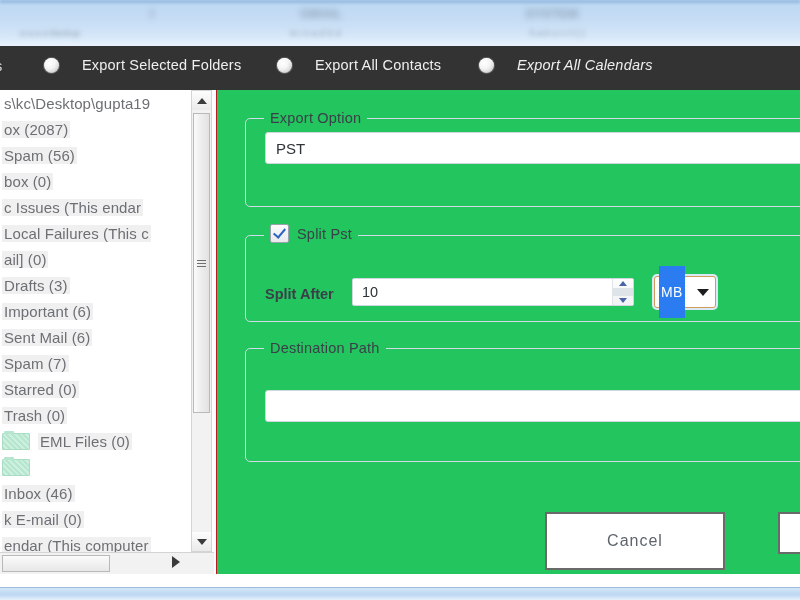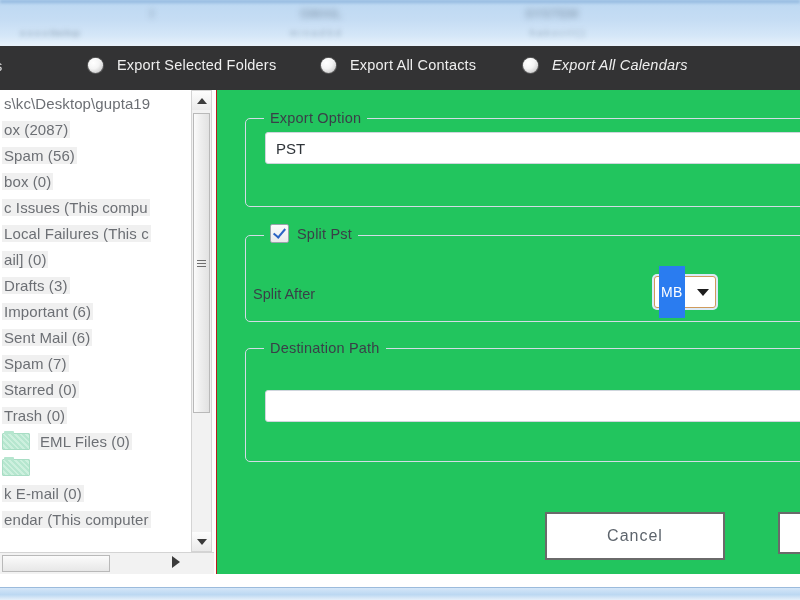--- a/index.html
+++ b/index.html
@@ -63,23 +63,22 @@
   }
   .toolbar-inner {
     position: relative;
     width: 100%; height: 100%;
   }
   .radio-opt {
     position: absolute;
     top: 11px;
     display: flex;
     align-items: center;
-    gap: 14px;
+    gap: 23px;
     white-space: nowrap;
-    margin-left: 44px;
   }
   .radio-dot {
     width: 15px; height: 15px;
     border-radius: 50%;
     background: radial-gradient(circle at 36% 32%, #ffffff 0%, #f4f4f4 42%, #cfcfcf 78%, #9a9a9a 100%);
     box-shadow: 0 0 0 1px #5b5b5b, inset 0 1px 1px rgba(255,255,255,.9);
     flex: 0 0 auto;
   }
   .radio-label {
     color: #efefef;
@@ -278,21 +277,21 @@
     border: solid #2b63c4;
     border-width: 0 2.4px 2.4px 0;
     transform: rotate(40deg);
   }
 
   .field-label {
     position: absolute;
     font-size: 14.5px;
     color: #3a3f48;
   }
-  #lbl-split-after { left: 36px; top: 196px; }
+  #lbl-split-after { left: 48px; top: 196px; font-weight: bold; }
 
   .spinbox {
     position: absolute;
     left: 135px; top: 188px;
     width: 282px; height: 28px;
     background: #ffffff;
     border: 1px solid #cfd6dd;
     border-radius: 2px;
     box-sizing: border-box;
     display: flex;
@@ -364,21 +363,21 @@
     background: #ffffff;
     border: 2px solid #6a6a6a;
     box-sizing: border-box;
     display: flex;
     align-items: center;
     justify-content: center;
     font-size: 16px;
     color: #5d646c;
     letter-spacing: 1px;
   }
-  #btn-cancel { left: 328px; top: 422px; width: 180px; height: 48px; }
+  #btn-cancel { left: 328px; top: 422px; width: 180px; height: 58px; }
   #btn-next   { left: 561px; top: 422px; width: 180px; height: 42px; }
 
   
   .statusbar {
     position: absolute;
     left: 0; bottom: 0;
     width: 800px; height: 12px;
     background: linear-gradient(180deg,#d4e6f8 0%, #bcd8f2 55%, #e6f0fa 100%);
     border-top: 1px solid #9bbbdc;
   }
@@ -427,21 +426,21 @@
         <div class="tree-row">
           <span class="lbl">ox (2087)</span>
         </div>
         <div class="tree-row">
           <span class="lbl">Spam (56)</span>
         </div>
         <div class="tree-row">
           <span class="lbl">box (0)</span>
         </div>
         <div class="tree-row">
-          <span class="lbl">c Issues (This compu</span>
+          <span class="lbl">c Issues (This endar</span>
         </div>
         <div class="tree-row">
           <span class="lbl">Local Failures (This c</span>
         </div>
         <div class="tree-row">
           <span class="lbl">ail] (0)</span>
         </div>
         <div class="tree-row">
           <span class="lbl">Drafts (3)</span>
         </div>
@@ -459,20 +458,23 @@
         </div>
         <div class="tree-row">
           <span class="lbl">Trash (0)</span>
         </div>
         <div class="tree-row">
           <span class="folder-ico"></span>
           <span class="lbl">EML Files (0)</span>
         </div>
         <div class="tree-row">
           <span class="folder-ico"></span>
+        </div>
+        <div class="tree-row">
+          <span class="lbl">Inbox (46)</span>
         </div>
         <div class="tree-row">
           <span class="lbl">k E-mail (0)</span>
         </div>
         <div class="tree-row">
           <span class="lbl">endar (This computer</span>
         </div>
       </div>
 
     <div class="vscroll">
@@ -502,20 +504,32 @@
 
     <fieldset class="group" id="grp-split">
       <legend>
         <span class="split-legend">
           <span class="cbox"></span>
           <span>Split Pst</span>
         </span>
       </legend>
     </fieldset>
     <div class="field-label" id="lbl-split-after">Split After</div>
+    <div class="spinbox">
+      <span class="spin-value">10</span>
+      <span class="spin-btns">
+        <div>
+            <i class="spin-up"></i>
+          </div>
+        <div class="spin-div"></div>
+        <div>
+            <i class="spin-dn"></i>
+          </div>
+      </span>
+    </div>
     <div class="unit-combo">
       <span class="unit-text">MB</span>
       <span class="combo-arrow"></span>
     </div>
 
     <fieldset class="group" id="grp-dest">
       <legend>Destination Path</legend>
     </fieldset>
     <div class="textbox" id="dest-input" placeholder=""></div>
 

